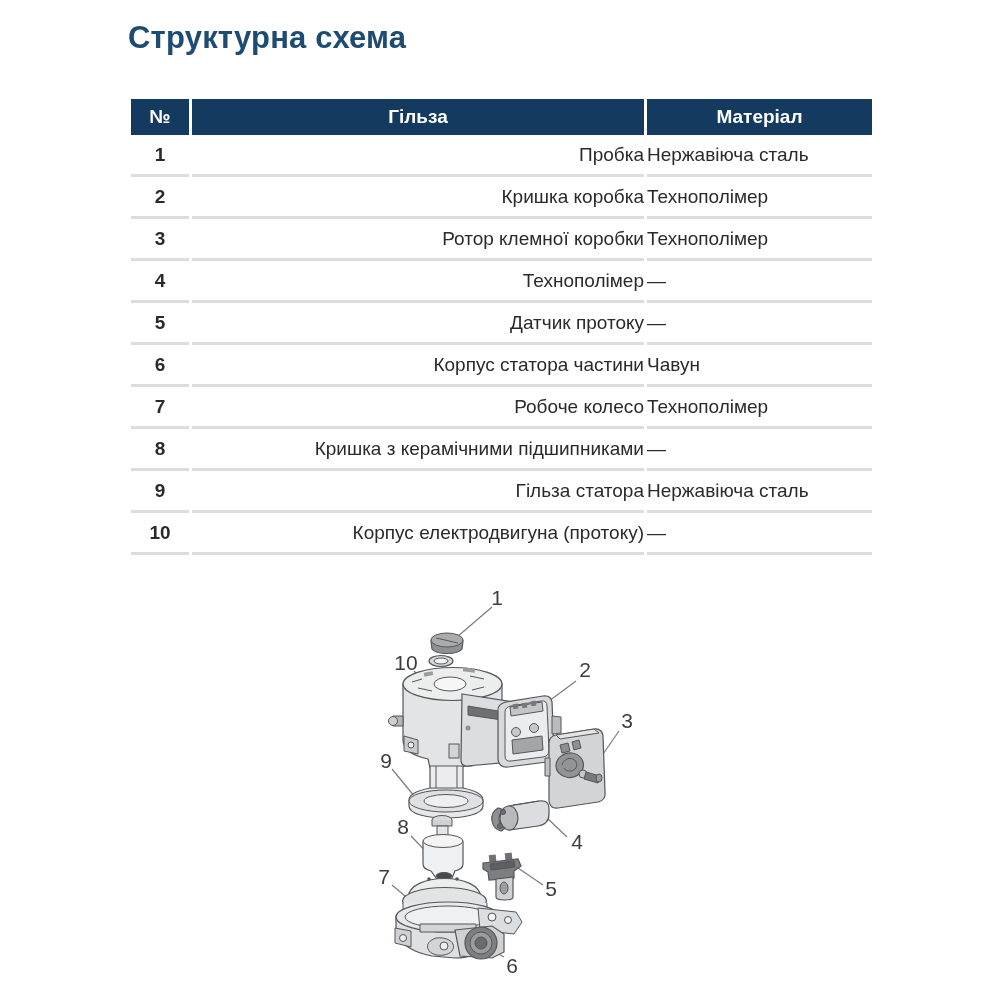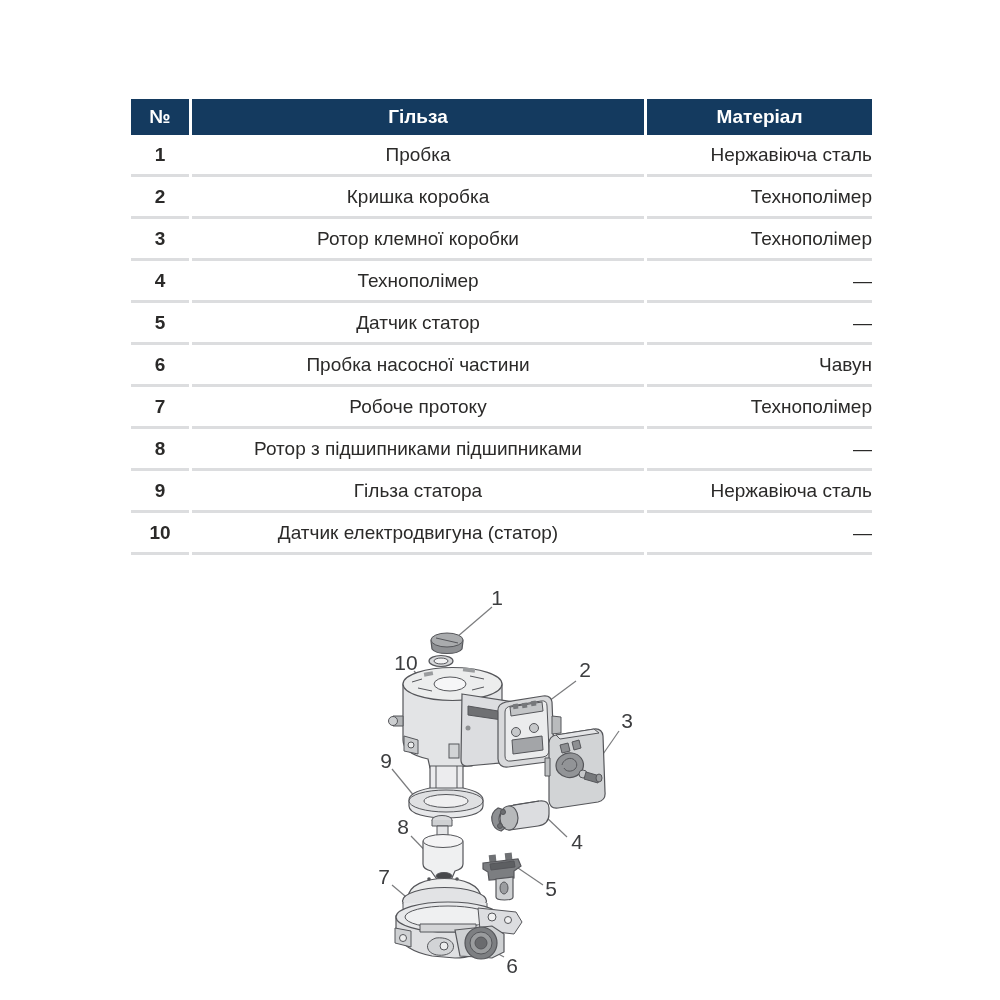--- a/index.html
+++ b/index.html
@@ -19,36 +19,37 @@
     background:#143a5f;color:#ffffff;font-size:19px;font-weight:bold;
     height:36px;text-align:center;padding:0;
   }
   table.parts td{
     height:39px;border-bottom:3px solid #dcdddf;
     font-size:19px;color:#2b2a29;vertical-align:middle;padding:0;
     white-space:nowrap;overflow:hidden;
   }
   col.c-no{width:58px;} col.c-part{width:452px;} col.c-mat{width:225px;}
   td.cell-no{font-weight:bold;text-align:center;}
-  td.cell-part{text-align:center;padding-left:13px;}
-  td.cell-mat{text-align:right;}
+  td.cell-part{text-align:right;padding-left:13px;}
+  td.cell-mat{text-align:left;}
   svg.diagram{position:absolute;left:0;top:0;width:1000px;height:1000px;}
   svg.diagram text{
     font-family:"Liberation Sans","DejaVu Sans",sans-serif;
     font-size:21px;fill:#3c3d3f;text-anchor:middle;
   }
   .ln{stroke:#7b7c7e;stroke-width:1.2;fill:none;}
   .o{stroke:#55565a;stroke-width:1.2;}
   .o2{stroke:#55565a;stroke-width:1;}
 </style>
 </head>
 <body>
 
 <div class="page">
 
+  <h1 class="page-title">Структурна схема</h1>
 
   <table class="parts">
     <colgroup>
         <col class="c-no">
         <col class="c-part">
         <col class="c-mat">
       </colgroup>
     <thead>
       <tr>
         <th>№</th>
@@ -72,46 +73,46 @@
           <td class="cell-part">Ротор клемної коробки</td>
           <td class="cell-mat">Технополімер</td>
         </tr>
       <tr>
           <td class="cell-no">4</td>
           <td class="cell-part">Технополімер</td>
           <td class="cell-mat">—</td>
         </tr>
       <tr>
           <td class="cell-no">5</td>
-          <td class="cell-part">Датчик статор</td>
+          <td class="cell-part">Датчик протоку</td>
           <td class="cell-mat">—</td>
         </tr>
       <tr>
           <td class="cell-no">6</td>
-          <td class="cell-part">Пробка насосної частини</td>
+          <td class="cell-part">Корпус статора частини</td>
           <td class="cell-mat">Чавун</td>
         </tr>
       <tr>
           <td class="cell-no">7</td>
-          <td class="cell-part">Робоче протоку</td>
+          <td class="cell-part">Робоче колесо</td>
           <td class="cell-mat">Технополімер</td>
         </tr>
       <tr>
           <td class="cell-no">8</td>
-          <td class="cell-part">Ротор з підшипниками підшипниками</td>
+          <td class="cell-part">Кришка з керамічними підшипниками</td>
           <td class="cell-mat">—</td>
         </tr>
       <tr>
           <td class="cell-no">9</td>
           <td class="cell-part">Гільза статора</td>
           <td class="cell-mat">Нержавіюча сталь</td>
         </tr>
       <tr>
           <td class="cell-no">10</td>
-          <td class="cell-part">Датчик електродвигуна (статор)</td>
+          <td class="cell-part">Корпус електродвигуна (протоку)</td>
           <td class="cell-mat">—</td>
         </tr>
     </tbody>
   </table>
 
   <svg class="diagram" viewBox="0 0 1000 1000">
 
     <g>
       <path class="ln" d="M492,607 L457,637"></path>
       <path class="ln" d="M414,671 L435,694"></path>

